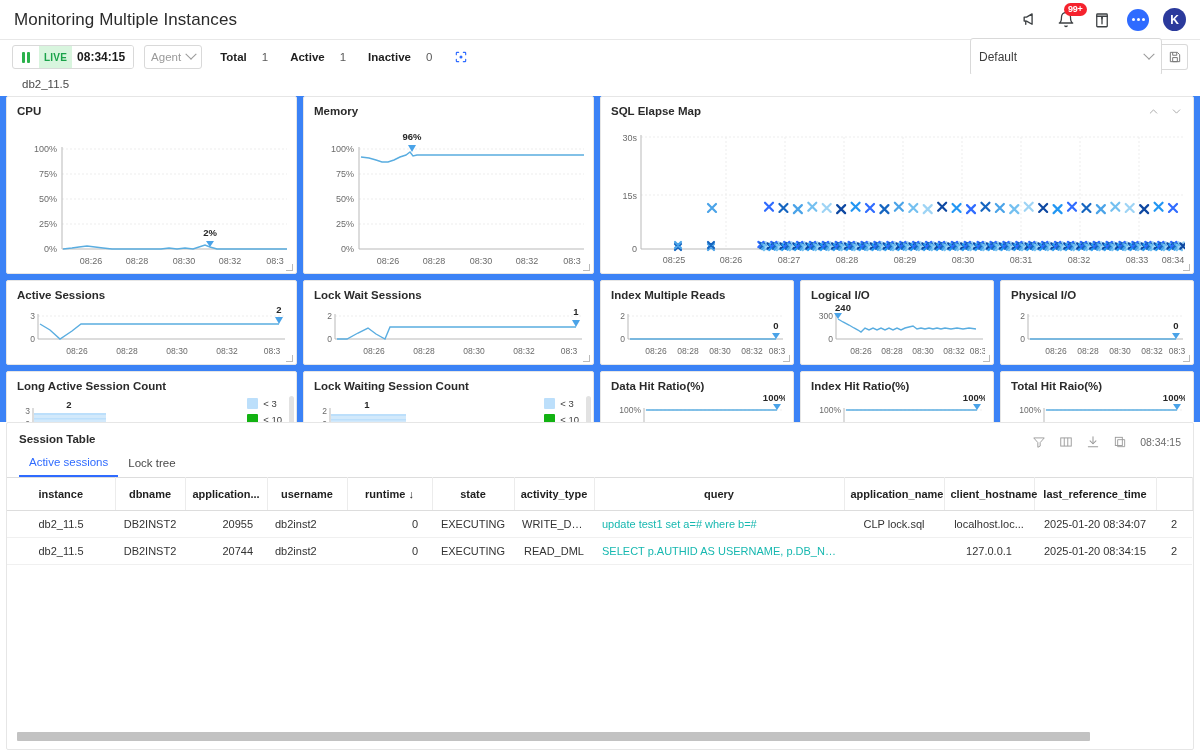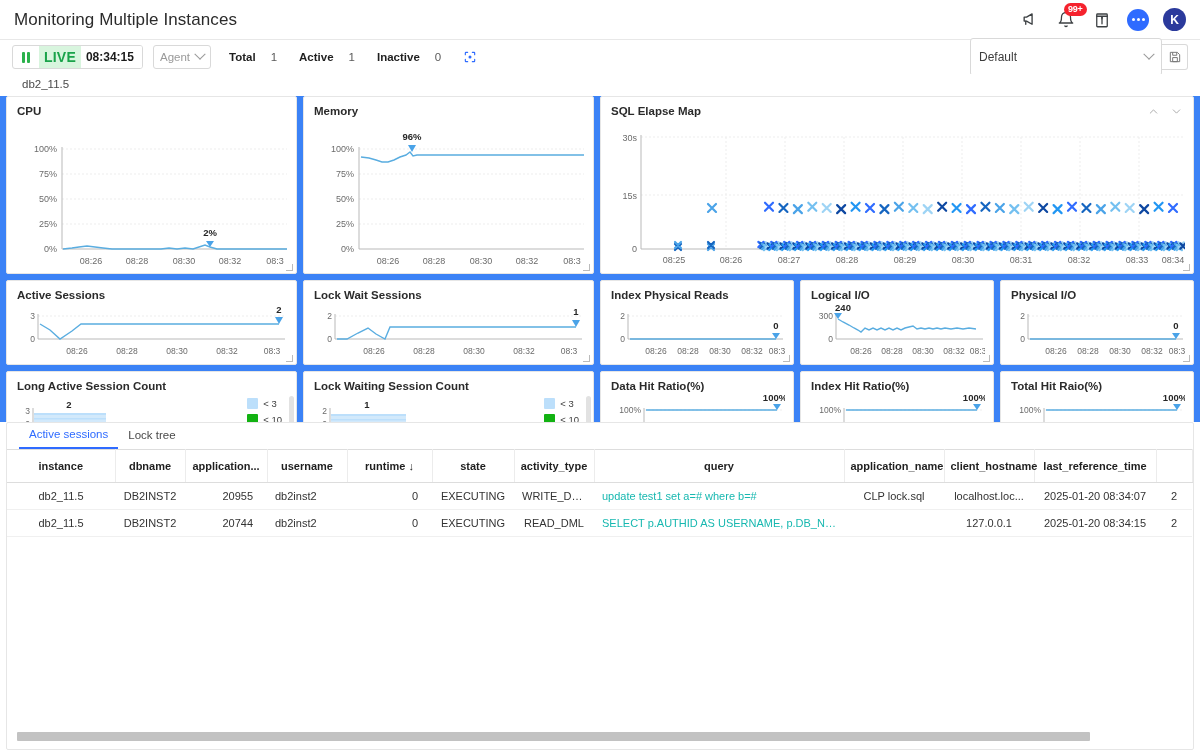--- a/index.html
+++ b/index.html
@@ -33,21 +33,21 @@
             font-size:12px; font-weight:700; display:flex; align-items:center; justify-content:center; }
 
   
   .controlbar {
     height: 34px; display:flex; align-items:center; padding: 0 12px; gap:10px;
     background:#fff; flex:0 0 34px;
   }
   .live-box { display:flex; align-items:center; height:24px; border:1px solid #d9d9d9; border-radius:3px; overflow:hidden; background:#fff; }
   .pause-btn { width:26px; height:22px; display:flex; align-items:center; justify-content:center; gap:2px; }
   .pause-btn i { width:3px; height:11px; background:#2bb24c; display:block; border-radius:1px;}
-  .live-tag { background:#d8f5de; color:#1aa34a; font-size:14px; font-weight:700; padding:0 5px; height:22px;
+  .live-tag { background:#d8f5de; color:#1aa34a; font-size:10px; font-weight:700; padding:0 5px; height:22px;
               display:flex; align-items:center; letter-spacing:.2px;}
   .live-time { font-size:12px; font-weight:700; color:#1b1b1b; padding:0 8px 0 5px; background:#fff; height:22px; display:flex; align-items:center;}
   .agent-sel { height:24px; min-width:58px; border:1px solid #d9d9d9; border-radius:3px; display:flex; align-items:center;
                justify-content:space-between; padding:0 6px; gap:6px; color:#9a9a9a; font-size:11.5px; background:#fff;}
   .chev { width:8px; height:8px; border-right:1.3px solid #9a9a9a; border-bottom:1.3px solid #9a9a9a; transform: rotate(45deg) translate(-2px,-2px); }
   .counters { display:flex; align-items:center; gap:15px; font-size:11.5px; margin-left:8px;}
   .counters b { font-weight:700; color:#1f1f1f; }
   .counters span { color:#5a5a5a; margin-right:7px;}
   .expand-icon { color:#2f6bff; display:flex; align-items:center; }
   .cb-spacer { flex:1; }
@@ -604,21 +604,21 @@
             <text class="axis-lbl-s" x="110" y="51" text-anchor="middle">08:28</text>
             <text class="axis-lbl-s" x="160" y="51" text-anchor="middle">08:30</text>
             <text class="axis-lbl-s" x="210" y="51" text-anchor="middle">08:32</text>
             <text class="axis-lbl-s" x="255" y="51" text-anchor="middle">08:3</text>
           </svg>
         </div>
         <div class="resize-grip"></div>
       </div>
 
       <div class="panel" style="width:194px;height:85px;">
-        <div class="panel-title">Index Physical Reads</div>
+        <div class="panel-title">Index Multiple Reads</div>
         <div class="chart-wrap">
           <svg width="174" height="58" viewBox="0 0 174 58">
             <text class="axis-lbl-s" x="14" y="16" text-anchor="end">2</text>
             <text class="axis-lbl-s" x="14" y="39" text-anchor="end">0</text>
             <line class="gridline" x1="17" y1="13" x2="172" y2="13"></line>
             <line class="axisline" x1="17" y1="11" x2="17" y2="36"></line>
             <line class="axisline" x1="17" y1="36" x2="172" y2="36"></line>
             <polyline class="sline" points="19,36 60,36 110,36 165,36"></polyline>
             <polygon points="161,30 169,30 165,36" fill="#4aa3e8"></polygon>
             <text class="peak-lbl" x="165" y="26" text-anchor="middle">0</text>
@@ -791,20 +791,21 @@
             <text class="axis-lbl-s" x="78" y="50" text-anchor="middle">08:28</text>
             <text class="axis-lbl-s" x="134" y="50" text-anchor="middle">08:32</text>
           </svg>
         </div>
 
       </div>
     </div>
   </div>
 
   <div class="table-card">
+    <div class="tbl-title">Session Table</div>
     <div class="tab-strip">
       <div class="tab active">Active sessions</div>
       <div class="tab">Lock tree</div>
       <div class="tbl-tools">
         <span>
           <svg width="14" height="14" viewBox="0 0 24 24" fill="none" stroke="#9b9b9b" stroke-width="1.6" stroke-linejoin="round">
               <path d="M3 5h18l-7 8v6l-4 2v-8z"></path>
             </svg>
         </span>
         <span>

